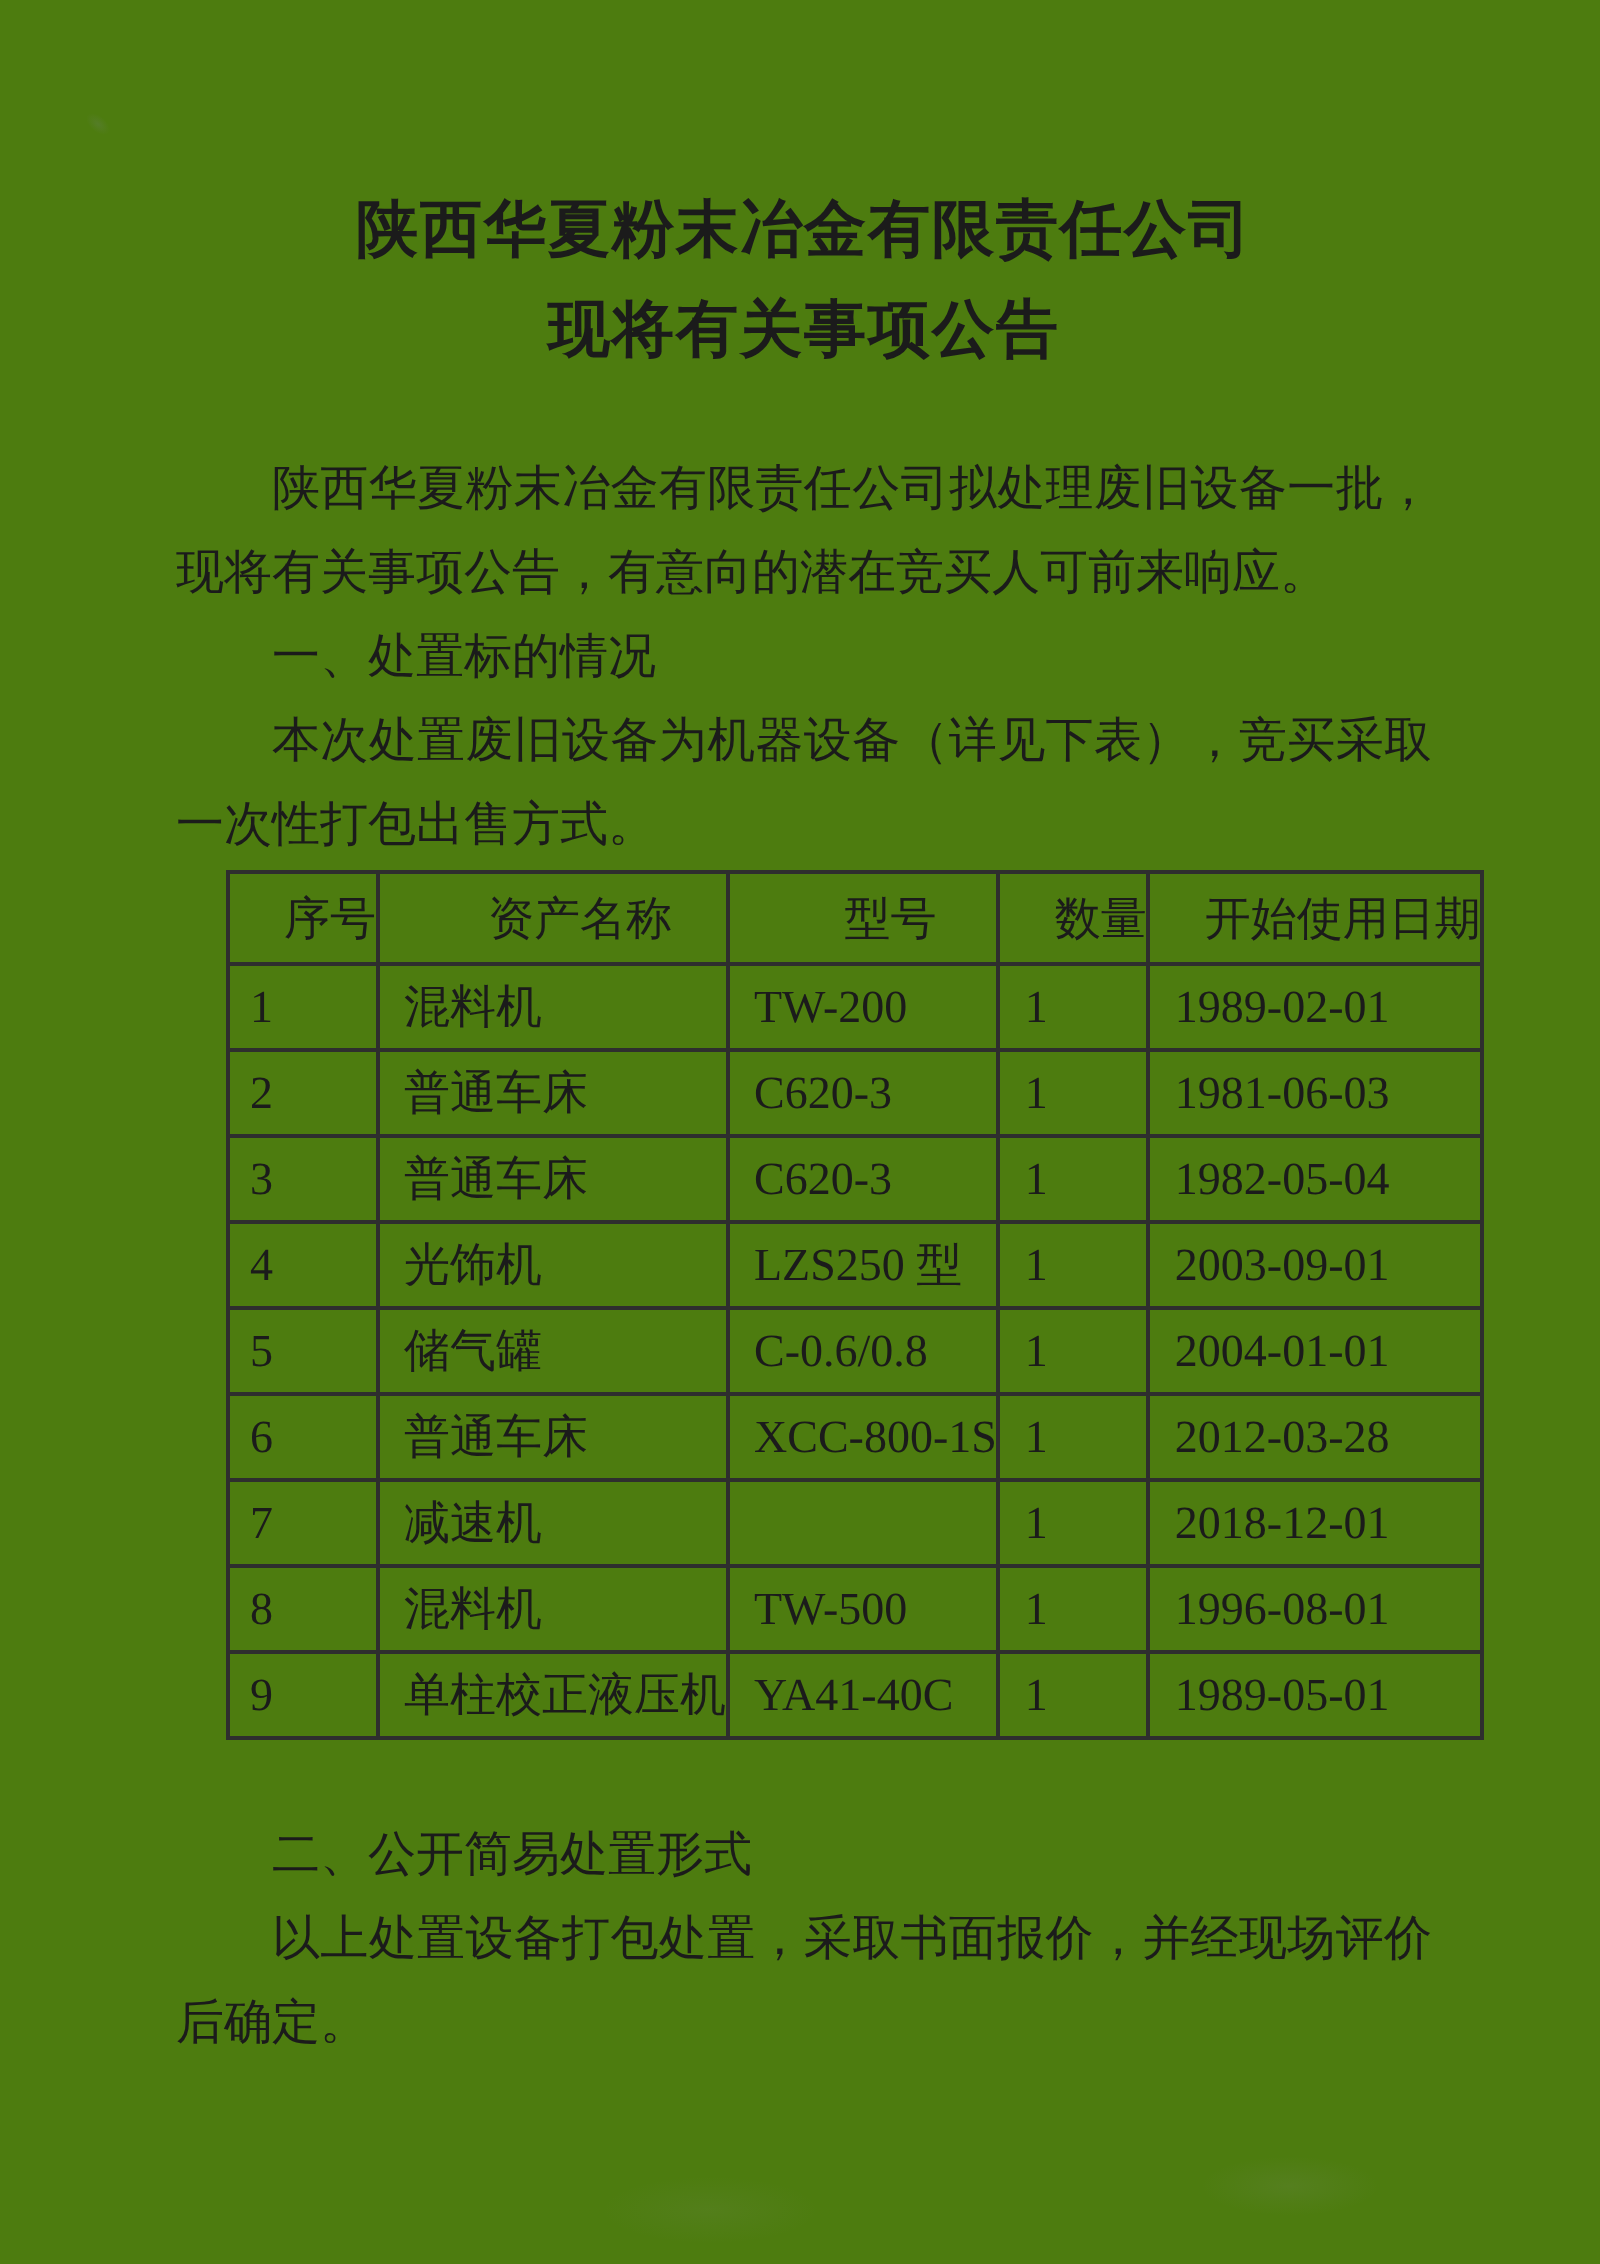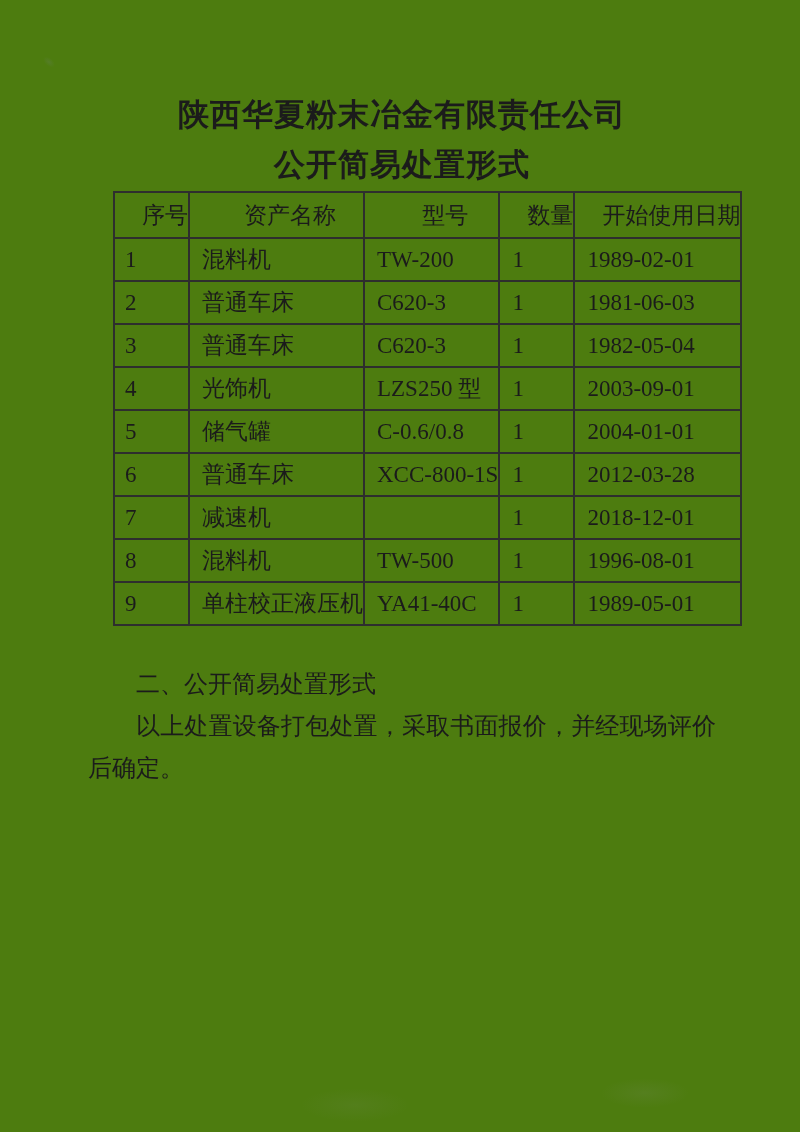--- a/index.html
+++ b/index.html
@@ -61,23 +61,28 @@
 
 <div class="page">
   <div class="smudge sm1"></div>
   <div class="smudge sm2"></div>
   <div class="smudge sm3"></div>
 
   <div class="content">
 
     <div class="doc-title">
       <div>陕西华夏粉末冶金有限责任公司</div>
-      <div>公开简易处置形式</div>
+      <div>现将有关事项公告</div>
     </div>
 
+    <div class="body-block">
+      <p>陕西华夏粉末冶金有限责任公司拟处理废旧设备一批，现将有关事项公告，有意向的潜在竞买人可前来响应。</p>
+      <p class="section-heading">一、处置标的情况</p>
+      <p>本次处置废旧设备为机器设备（详见下表），竞买采取一次性打包出售方式。</p>
+    </div>
 
     <table class="equip">
       <colgroup>
         <col style="width:56px">
         <col style="width:161px">
         <col style="width:117px">
         <col style="width:90px">
         <col style="width:148px">
       </colgroup>
       <thead>

